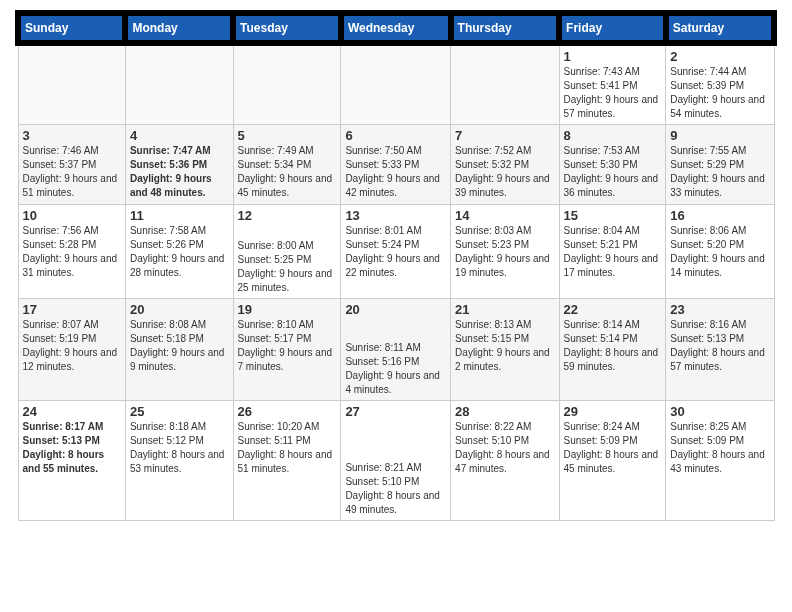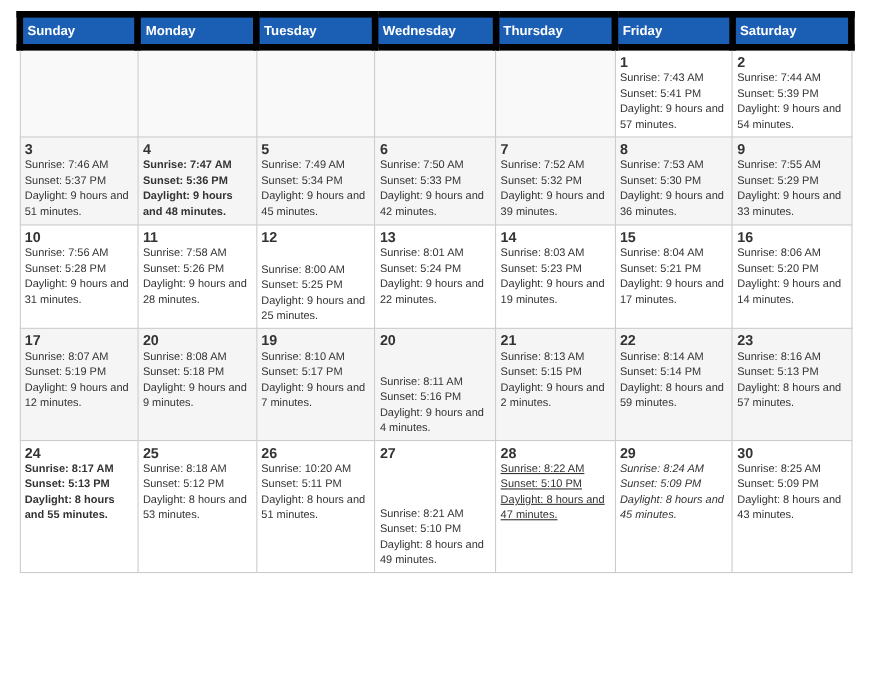--- a/index.html
+++ b/index.html
@@ -287,27 +287,27 @@
 Daylight: 8 hours and 51 minutes.</div>
           </td>
           <td>
             <span class="day-num">27</span>
             <div class="day-info" style="white-space: pre-line; margin-top: 42px;">Sunrise: 8:21 AM
 Sunset: 5:10 PM
 Daylight: 8 hours and 49 minutes.</div>
           </td>
           <td>
             <span class="day-num">28</span>
-            <div class="day-info" style="white-space: pre-line; text-decoration: underline;">Sunrise: 8:22 AM
+            <div class="day-info" style="white-space: pre-line;">Sunrise: 8:22 AM
 Sunset: 5:10 PM
 Daylight: 8 hours and 47 minutes.</div>
           </td>
           <td>
             <span class="day-num">29</span>
-            <div class="day-info" style="white-space: pre-line; font-style: italic;">Sunrise: 8:24 AM
+            <div class="day-info" style="white-space: pre-line;">Sunrise: 8:24 AM
 Sunset: 5:09 PM
 Daylight: 8 hours and 45 minutes.</div>
           </td>
           <td>
             <span class="day-num">30</span>
             <div class="day-info" style="white-space: pre-line;">Sunrise: 8:25 AM
 Sunset: 5:09 PM
 Daylight: 8 hours and 43 minutes.</div>
           </td>
         </tr>

